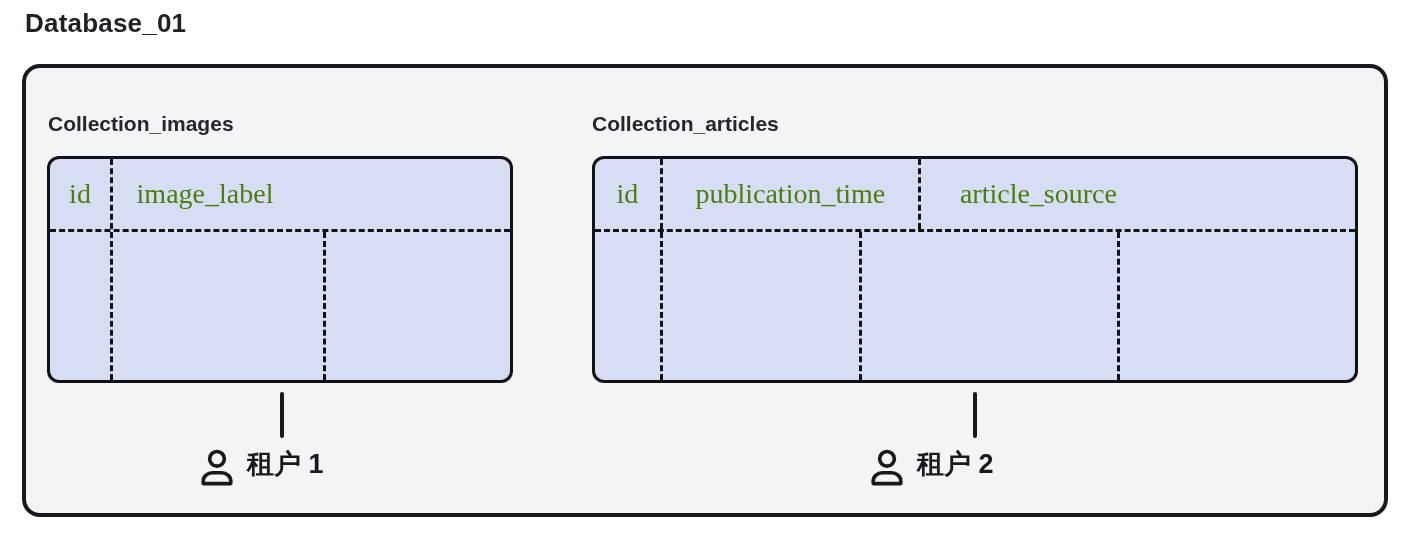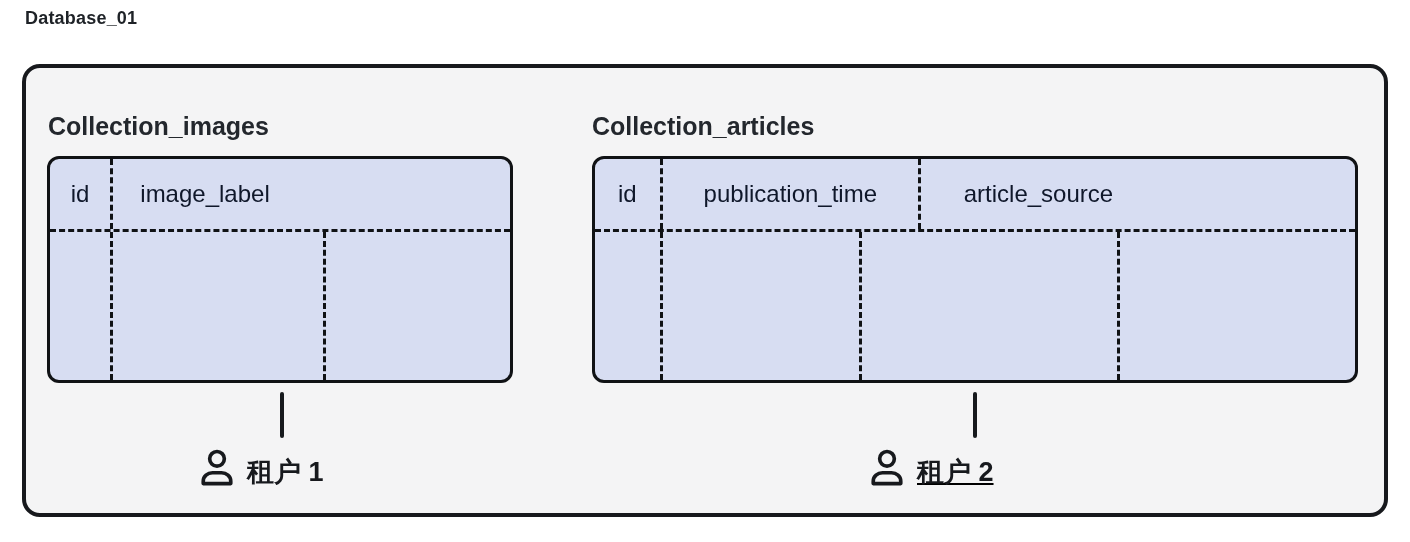--- a/index.html
+++ b/index.html
@@ -12,40 +12,40 @@
     position: relative;
     width: 1410px;
     height: 542px;
     background: #ffffff;
     overflow: hidden;
   }
   .db-title {
     position: absolute;
     left: 25px;
     top: 8px;
-    font-size: 18px;
+    font-size: 26px;
     font-weight: bold;
     color: #1e2227;
     letter-spacing: 0.2px;
   }
   .db-box {
     position: absolute;
     left: 22px;
     top: 64px;
     width: 1366px;
     height: 453px;
     box-sizing: border-box;
     background: #f4f4f5;
     border: 4px solid #17191d;
     border-radius: 18px;
   }
   .collection-label {
     position: absolute;
     top: 44px;
-    font-size: 25px;
+    font-size: 21px;
     font-weight: bold;
     color: #23272d;
   }
   .label-images   { left: 22px; }
   .label-articles { left: 566px; text-align: center; }
   .schema-table {
     position: absolute;
     top: 88px;
     height: 227px;
     box-sizing: border-box;
@@ -67,23 +67,24 @@
   .tbody {
     display: flex;
     flex: 1;
   }
   .cell {
     box-sizing: border-box;
     display: flex;
     align-items: center;
     justify-content: center;
     border-right: 3px dashed #101215;
-    font-size: 24px;
-    color: #0f172a;
+    font-size: 28px;
+    color: #4d7c0f;
     white-space: nowrap;
+    font-family: Liberation Serif, serif;
   }
   .cell.last { border-right: none; }
   
   .t1-c0 { width: 13.7%; }
   .t1-c1 { width: 46.3%; }
   .t1-c2 { width: 40.0%; text-align: right; }
   
   .t2-c0 { width: 8.9%;  }
   .t2-c1 { width: 26.2%; }
   .t2-c2 { width: 34.0%; }
@@ -95,25 +96,25 @@
     top: 324px;
     background: #17191d;
     border-radius: 2px;
   }
   .connector-1 { left: 254px; }
   .connector-2 { left: 947px; }
   .tenant {
     position: absolute;
     top: 378px;
     display: flex;
-    align-items: flex-end;
+    align-items: flex-start;
     gap: 8px;
   }
   .tenant-1 { left: 169px; }
-  .tenant-2 { left: 839px; text-decoration: underline; }
+  .tenant-2 { left: 839px; }
   .person-icon {
     width: 44px;
     height: 44px;
     display: block;
   }
   .tenant-label {
     font-size: 27px;
     font-weight: bold;
     color: #17191d;
     white-space: nowrap;

